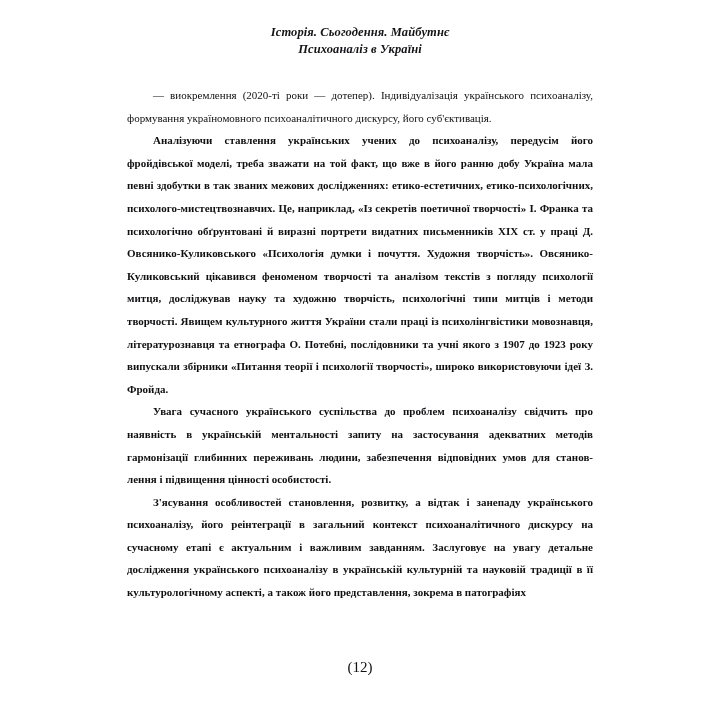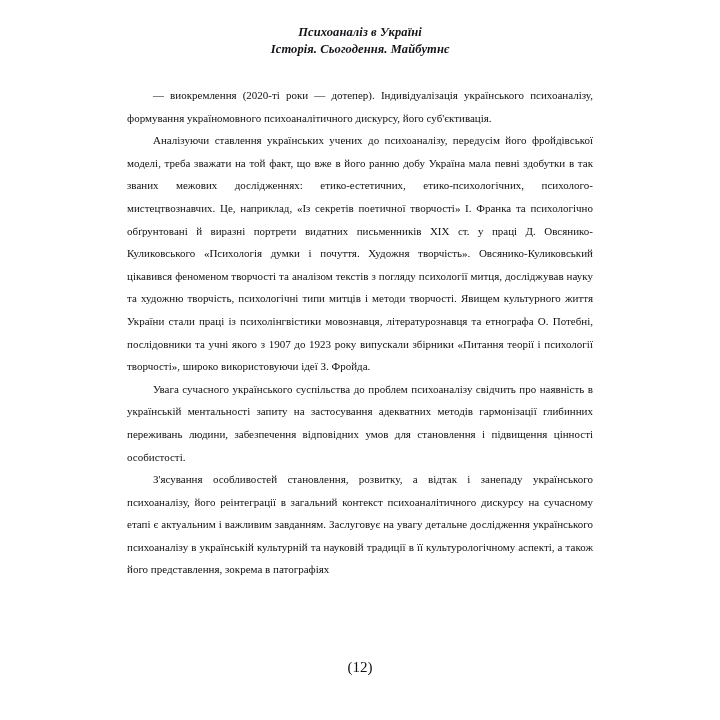--- a/index.html
+++ b/index.html
@@ -43,42 +43,43 @@
     margin: 0;
     font-size: 11px;
     line-height: 22.6px;
     text-align: justify;
     text-justify: inter-word;
     color: #101014;
     hyphens: manual;
   }
   p.para.indent {
     text-indent: 26px;
+    font-weight: bold;
   }
   p.para.dash {
     text-indent: 26px;
   }
   .folio {
     position: absolute;
     left: 0;
     right: 0;
     bottom: 44px;
     text-align: center;
     font-size: 15px;
     color: #121216;
   }
 </style>
 </head>
 <body>
 
 <div class="page">
 
   <div class="running-head">
+    <div>Історія. Сьогодення. Майбутнє</div>
     <div>Психоаналіз в Україні</div>
-    <div>Історія. Сьогодення. Майбутнє</div>
   </div>
 
   <div class="body-block">
     <p class="para dash">— виокремлення (2020-ті роки — дотепер). Індиві­дуалізація українського психоаналізу, формування україномовного психоаналітичного дискурсу, його суб'єктивація.</p>
     <p class="para indent">Аналізуючи ставлення українських учених до психо­аналізу, передусім його фройдівської моделі, треба зважати на той факт, що вже в його ранню добу Україна мала певні здо­бутки в так званих межових дослідженнях: етико-естетичних, етико-психологічних, психолого-мистецтвознавчих. Це, напри­клад, «Із секретів поетичної творчості» І. Франка та психоло­гічно обґрунтовані й виразні портрети видатних письменників ХІХ ст. у праці Д. Овсянико-Куликовського «Психологія думки і почуття. Художня творчість». Овсянико-Куликовський цікавив­ся феноменом творчості та аналізом текстів з погляду психо­логії митця, досліджував науку та художню творчість, психоло­гічні типи митців і методи творчості. Явищем культурного життя України стали праці із психолінгвістики мовознавця, лі­тературознавця та етнографа О. Потебні, послідовники та учні якого з 1907 до 1923 року випускали збірники «Питання теорії і психології творчості», широко використовуючи ідеї З. Фройда.</p>
     <p class="para indent">Увага сучасного українського суспільства до проблем психо­аналізу свідчить про наявність в українській ментальності запиту на застосування адекватних методів гармонізації гли­бинних переживань людини, забезпечення відповідних умов для станов­лення і підвищення цінності особистості.</p>
     <p class="para indent">З'ясування особливостей становлення, розвитку, а відтак і занепаду українського психоаналізу, його реінтеграції в за­гальний контекст психоаналітичного дискурсу на сучасно­му етапі є актуальним і важливим завданням. Заслуговує на увагу детальне дослідження українського психоаналізу в україн­ській культурній та науковій традиції в її культурологічному аспекті, а також його представлення, зокрема в патографіях</p>
   </div>
 
   <div class="folio">(12)</div>

